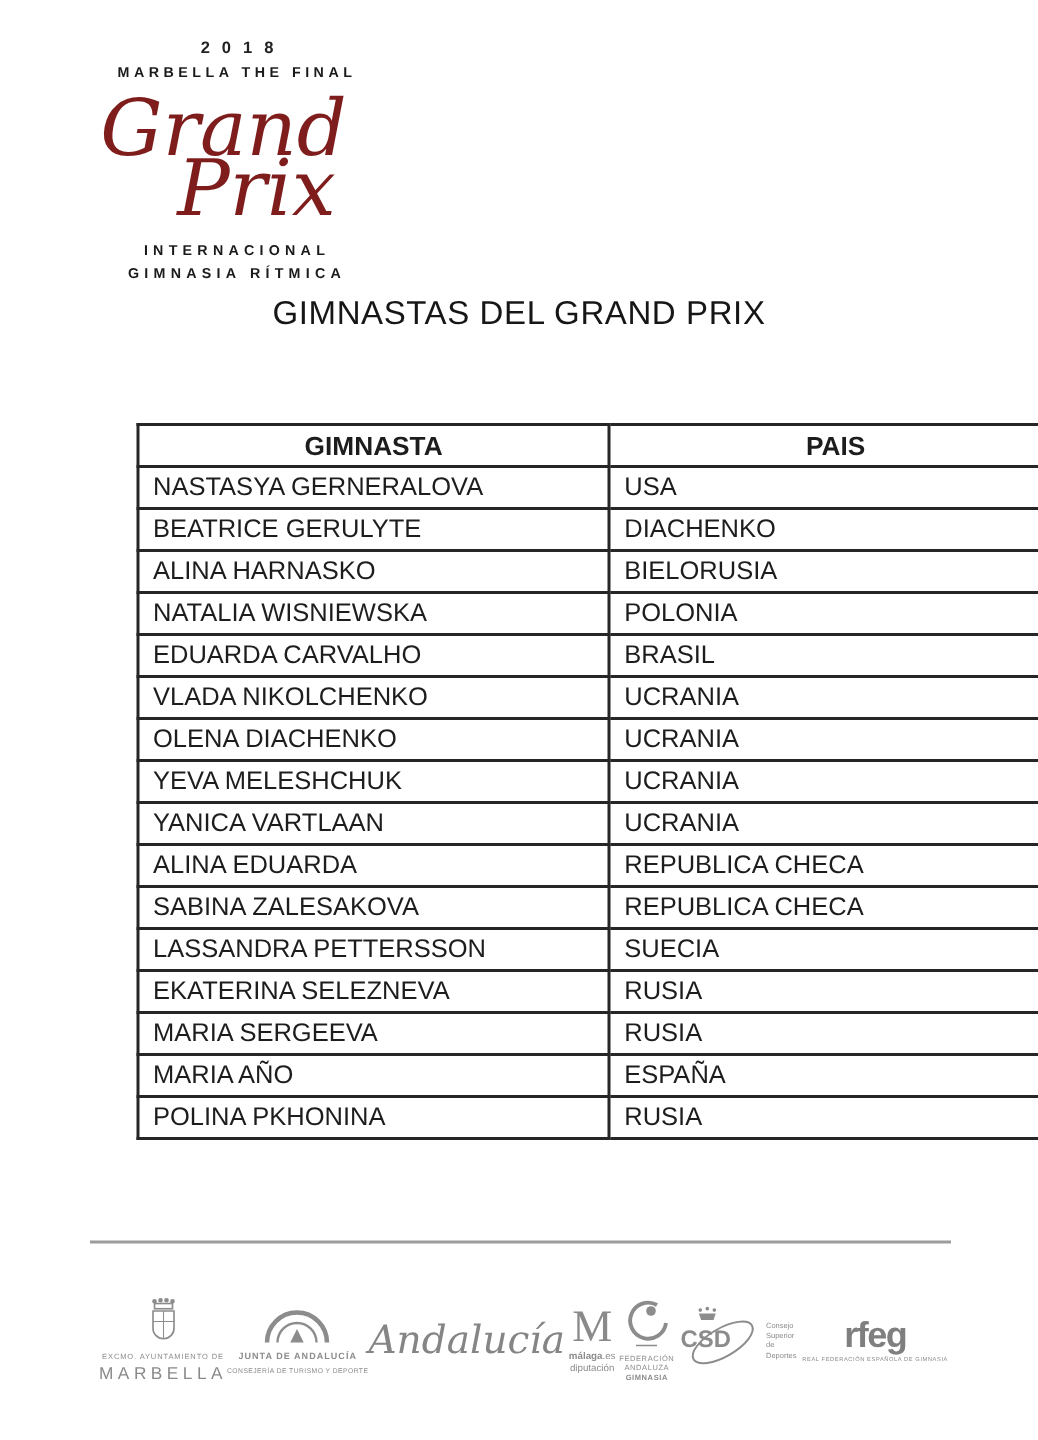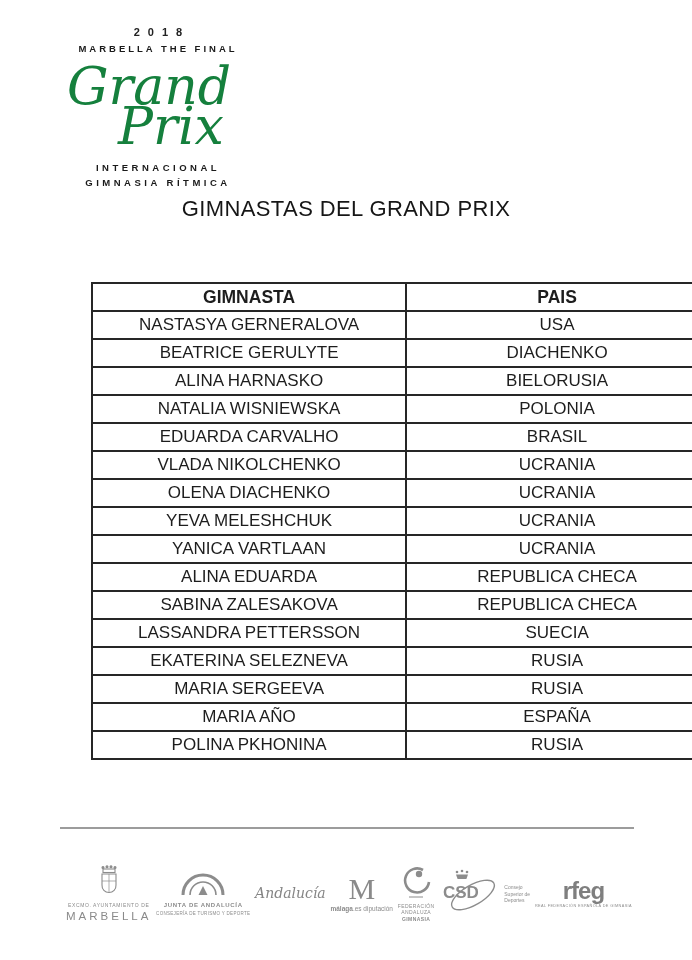--- a/index.html
+++ b/index.html
@@ -11,21 +11,21 @@
     color:#1d1d1d;
     overflow:hidden;
   }
 
   
   .brand{position:absolute;top:26px;left:60px;width:196px;text-align:center;}
   .brand-year{font-size:11px;letter-spacing:8px;padding-left:8px;color:#222;font-weight:bold;}
   .brand-tagline{margin-top:5px;font-size:9.5px;font-weight:bold;letter-spacing:3px;color:#1a1a1a;}
   .brand-script{
     font-family:"DejaVu Serif",serif;font-style:italic;
-    color:#15803d;font-size:52px;line-height:40px;
+    color:#7f1d1d;font-size:52px;line-height:40px;
     margin-top:12px;margin-bottom:14px;
   }
   .brand-script .w1{text-align:center;margin-left:-18px;}
   .brand-script .w2{text-align:center;margin-left:26px;}
   .brand-sub{font-size:9.5px;font-weight:bold;letter-spacing:3.5px;line-height:15px;color:#1a1a1a;}
 
   
   .title{
     position:absolute;top:196px;left:0;width:100%;
     text-align:center;font-size:22px;letter-spacing:.4px;color:#161616;
@@ -38,40 +38,40 @@
   }
   .roster th,.roster td{
     border:2px solid #262626;
     height:26px;
     font-size:17px;
     padding:0 9px;
     white-space:nowrap;
     overflow:hidden;
   }
   .roster th{font-weight:bold;text-align:center;font-size:17.5px;}
-  .roster td{text-align:center;}
+  .roster td{text-align:left;}
   .roster col.c1{width:51%;}
   .roster col.c2{width:49%;}
 
   
   .divider{position:absolute;top:827px;left:60px;width:574px;height:2px;background:#9c9c9c;}
 
   
   .sponsors{
     position:absolute;top:848px;left:66px;width:566px;height:92px;
     display:flex;align-items:center;justify-content:space-between;
     color:#8c8c8c;
   }
   .sp{display:flex;flex-direction:column;align-items:center;justify-content:center;text-align:center;line-height:1.25;}
   .sp svg{display:block;}
   .tiny{font-size:5px;letter-spacing:.6px;margin-top:3px;white-space:nowrap;}
   .micro{font-size:4.5px;letter-spacing:.3px;margin-top:1px;white-space:nowrap;}
   .marbella-word{font-size:11.5px;letter-spacing:3px;margin-top:1px;color:#8a8a8a;}
   .junta-word{font-size:6px;font-weight:bold;letter-spacing:.7px;margin-top:3px;}
-  .script-word{font-family:"DejaVu Serif",serif;font-style:italic;font-size:14px;color:#858585;}
+  .script-word{font-family:"DejaVu Serif",serif;font-style:italic;font-size:26px;color:#858585;}
   .malaga-caption{font-size:6.5px;margin-top:2px;}
   .malaga-caption b{font-weight:bold;}
   .m-mono{font-family:"Liberation Serif",serif;font-size:30px;line-height:28px;color:#8a8a8a;}
   .fed-lines{font-size:5px;letter-spacing:.4px;margin-top:3px;}
   .fed-lines .l3{font-weight:bold;}
   .csd-wrap{display:flex;align-items:center;gap:3px;}
   .csd-caption{font-size:5px;text-align:left;line-height:1.3;}
   .rfeg-word{font-size:24px;font-weight:bold;letter-spacing:-1px;color:#7f7f7f;line-height:22px;}
   .rfeg-line{font-size:3.8px;letter-spacing:.4px;margin-top:2px;border-top:0;white-space:nowrap;}
 </style>

